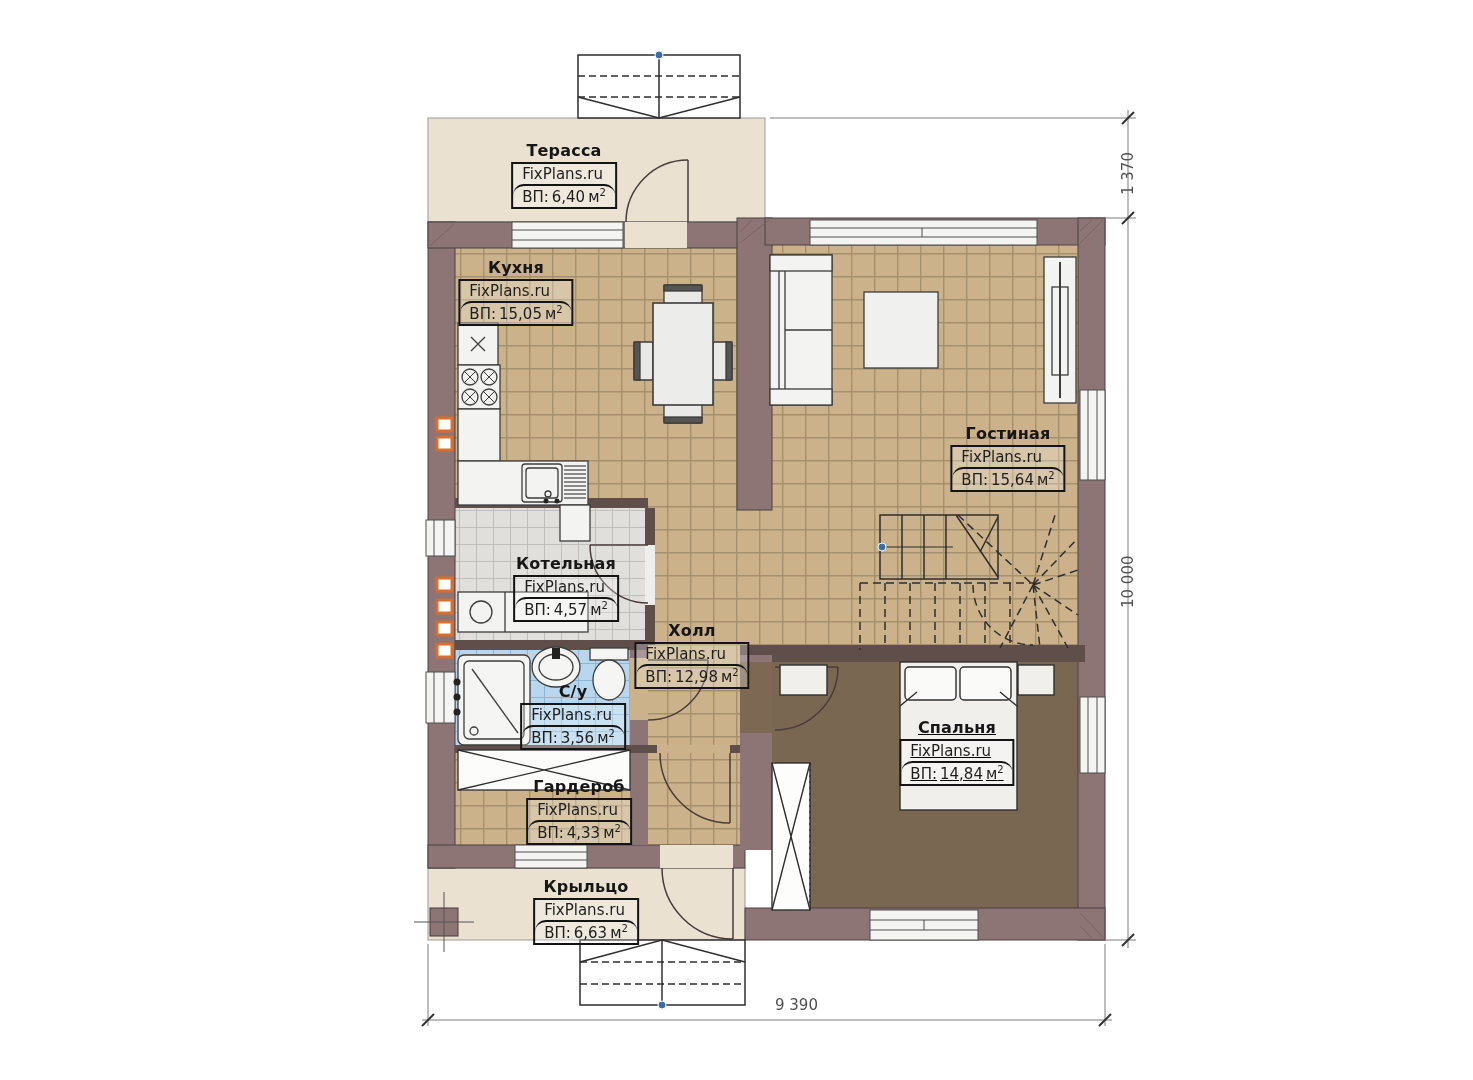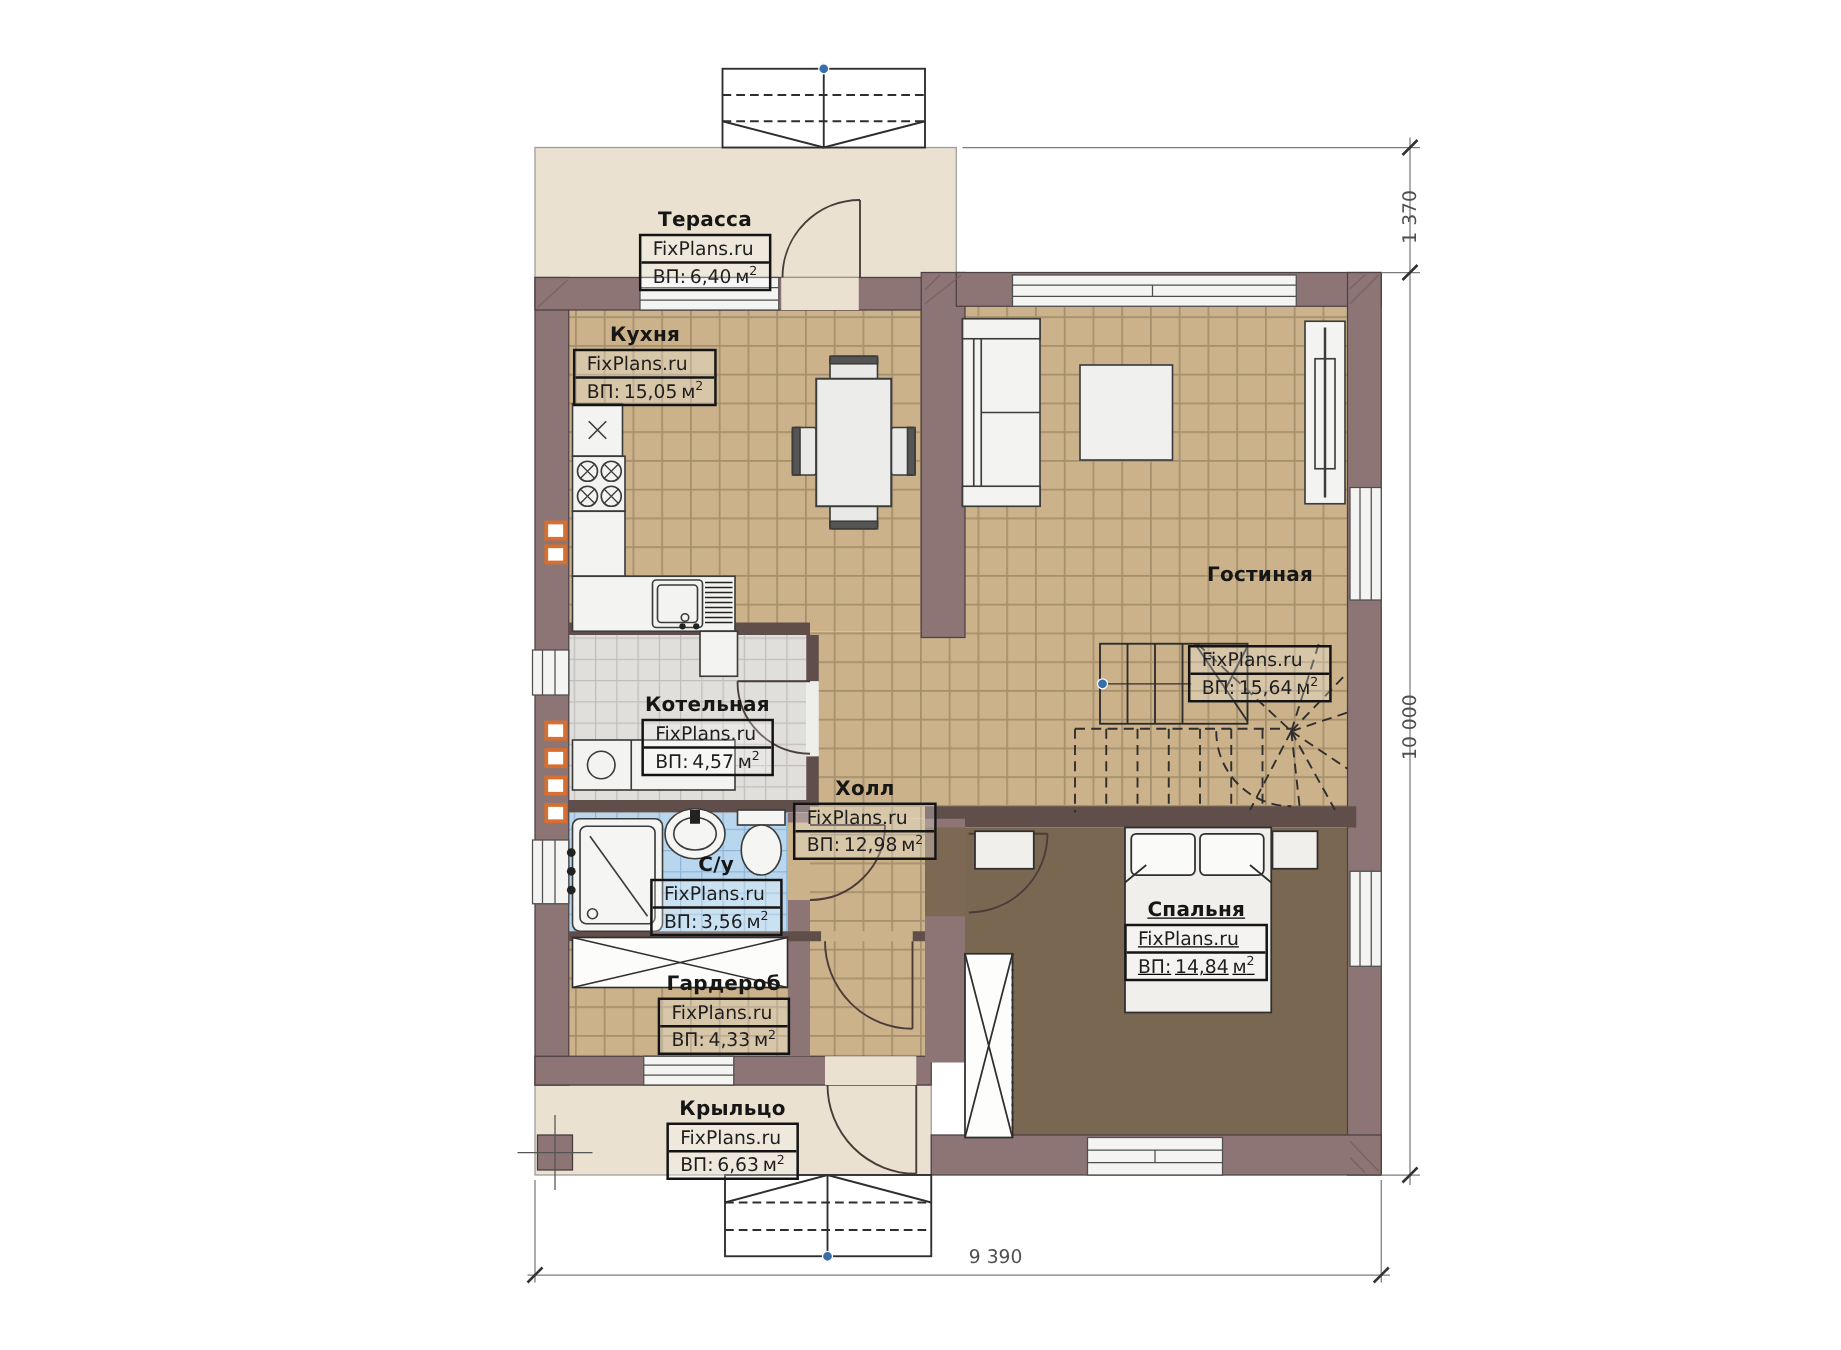--- a/index.html
+++ b/index.html
@@ -5,21 +5,21 @@
   html,body{margin:0;padding:0;background:#fff;}
   .stage{position:relative;width:1473px;height:1080px;background:#ffffff;overflow:hidden;
          font-family:"DejaVu Sans",sans-serif;}
   .plan-svg{position:absolute;left:0;top:0;}
   .room-label{position:absolute;transform:translateX(-50%);display:flex;flex-direction:column;
               align-items:center;z-index:3;}
   .room-name{font-size:16px;font-weight:bold;color:#161616;white-space:nowrap;margin-bottom:2px;
              letter-spacing:.2px;}
   .label-box{border:2px solid #141414;background:rgba(255,255,255,.26);}
   .label-box .row{padding:1px 9px;font-size:15px;color:#1e1e1e;text-align:left;white-space:nowrap;}
-  .label-box .row + .row{border-top:2px solid #141414;}
+  .label-box .row + .row{border-top:2px solid #141414;border-radius:11px;}
   .label-box .row.area .v{margin:0 3px;}
   .label-box sup{font-size:10px;}
   .dim{position:absolute;font-size:15px;color:#4f4f4f;white-space:nowrap;z-index:2;}
   .dim.vert{transform:rotate(-90deg);transform-origin:left top;}
 </style>
 </head>
 <body>
 
 <div class="stage">
 
@@ -320,37 +320,37 @@
     <path d="M1128 110V948"></path>
     <path d="M428 944V1026 M1105 944V1026"></path>
     <path d="M422 1020H1112"></path>
     <g stroke="#333" stroke-width="2">
       <path d="M1122 124 L1134 112 M1122 224 L1134 212 M1122 946 L1134 934"></path>
       <path d="M422 1026 L434 1014 M1099 1026 L1111 1014"></path>
     </g>
   </g>
 </svg>
 
-<div class="room-label" style="left:564px;top:141px;margin-top:25px;">
+<div class="room-label" style="left:564px;top:141px;">
   <div class="room-name">Терасса</div>
   <div class="label-box">
     <div class="row brand">FixPlans.ru</div>
     <div class="row area"><span>ВП:</span><span class="v">6,40</span><span class="u"><span>м</span><sup>2</sup></span></div>
   </div>
 </div>
 
 <div class="room-label" style="left:516px;top:258px;">
   <div class="room-name">Кухня</div>
   <div class="label-box">
     <div class="row brand">FixPlans.ru</div>
     <div class="row area"><span>ВП:</span><span class="v">15,05</span><span class="u"><span>м</span><sup>2</sup></span></div>
   </div>
 </div>
 
-<div class="room-label" style="left:1008px;top:450px;gap:45px;">
+<div class="room-label" style="left:1008px;top:424px;">
   <div class="room-name">Гостиная</div>
   <div class="label-box">
     <div class="row brand">FixPlans.ru</div>
     <div class="row area"><span>ВП:</span><span class="v">15,64</span><span class="u"><span>м</span><sup>2</sup></span></div>
   </div>
 </div>
 
 <div class="room-label" style="left:566px;top:554px;">
   <div class="room-name">Котельная</div>
   <div class="label-box">

